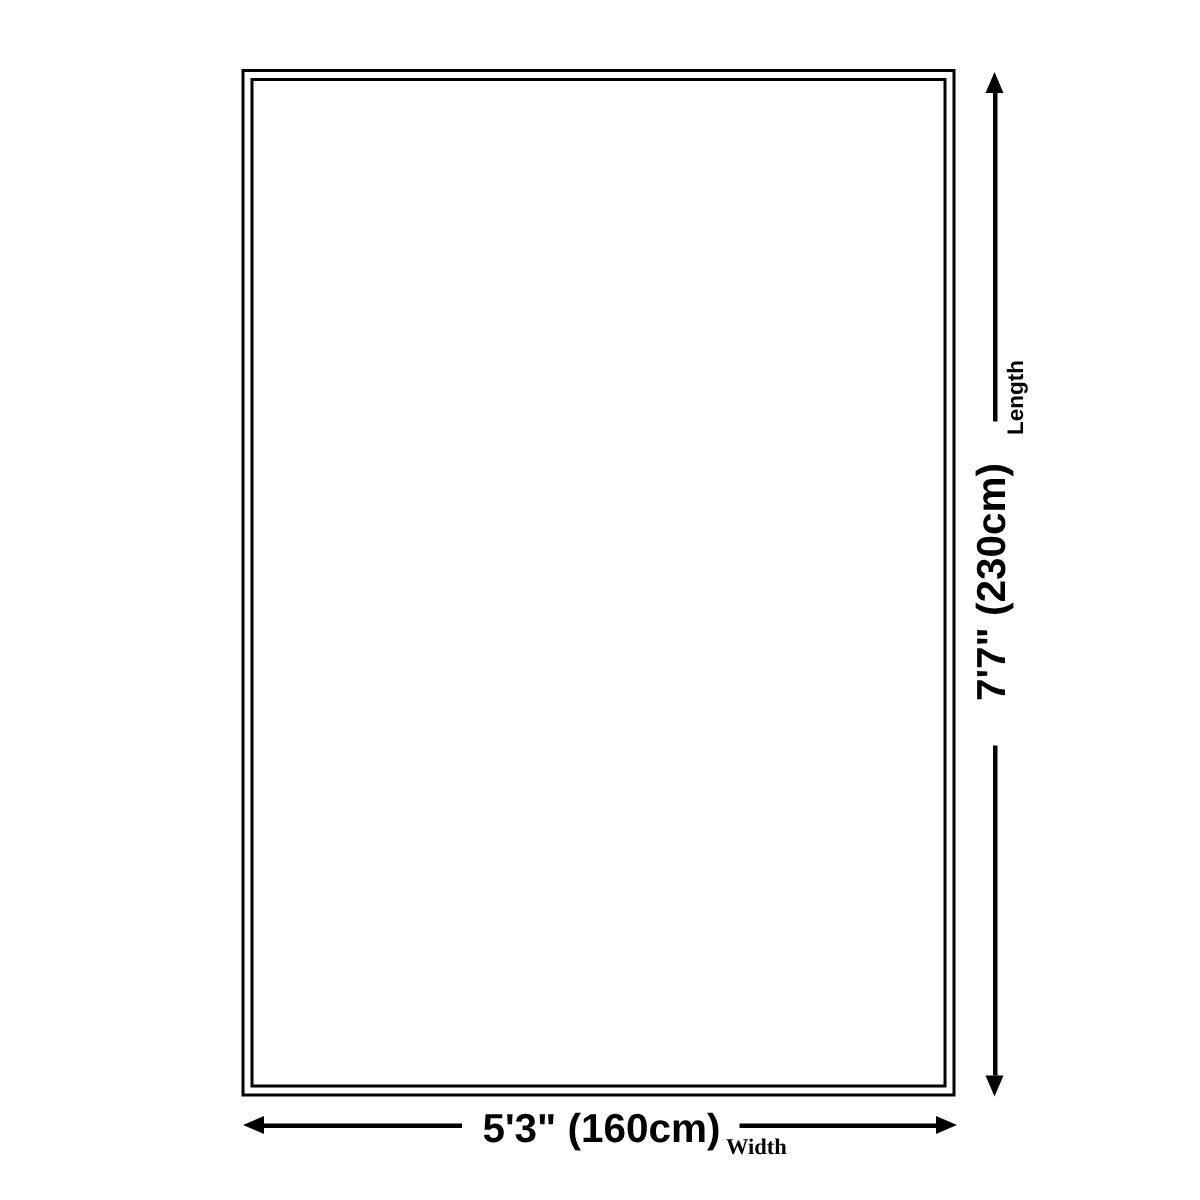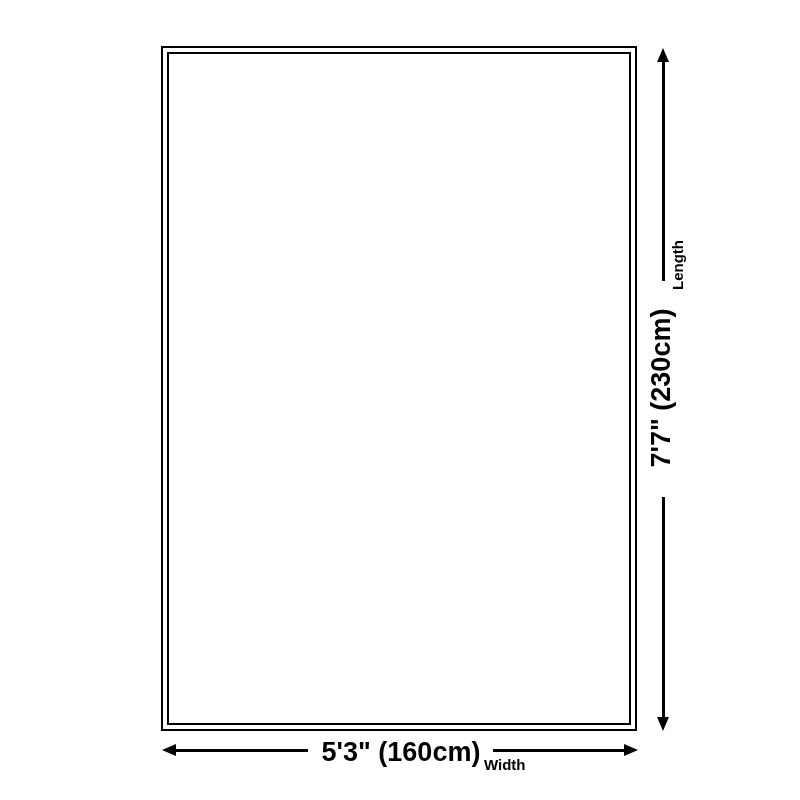--- a/index.html
+++ b/index.html
@@ -115,20 +115,21 @@
     line-height: 30px;
     text-align: center;
     font-size: 27px;
   }
   .width-axis {
     left: 484px;
     top: 756px;
     height: 18px;
     line-height: 18px;
     font-size: 15px;
+    font-family: Liberation Serif, serif;
   }
 </style>
 </head>
 <body>
 
 <div class="stage">
 
   <div class="rug-outer">
     <div class="rug-inner"></div>
   </div>

